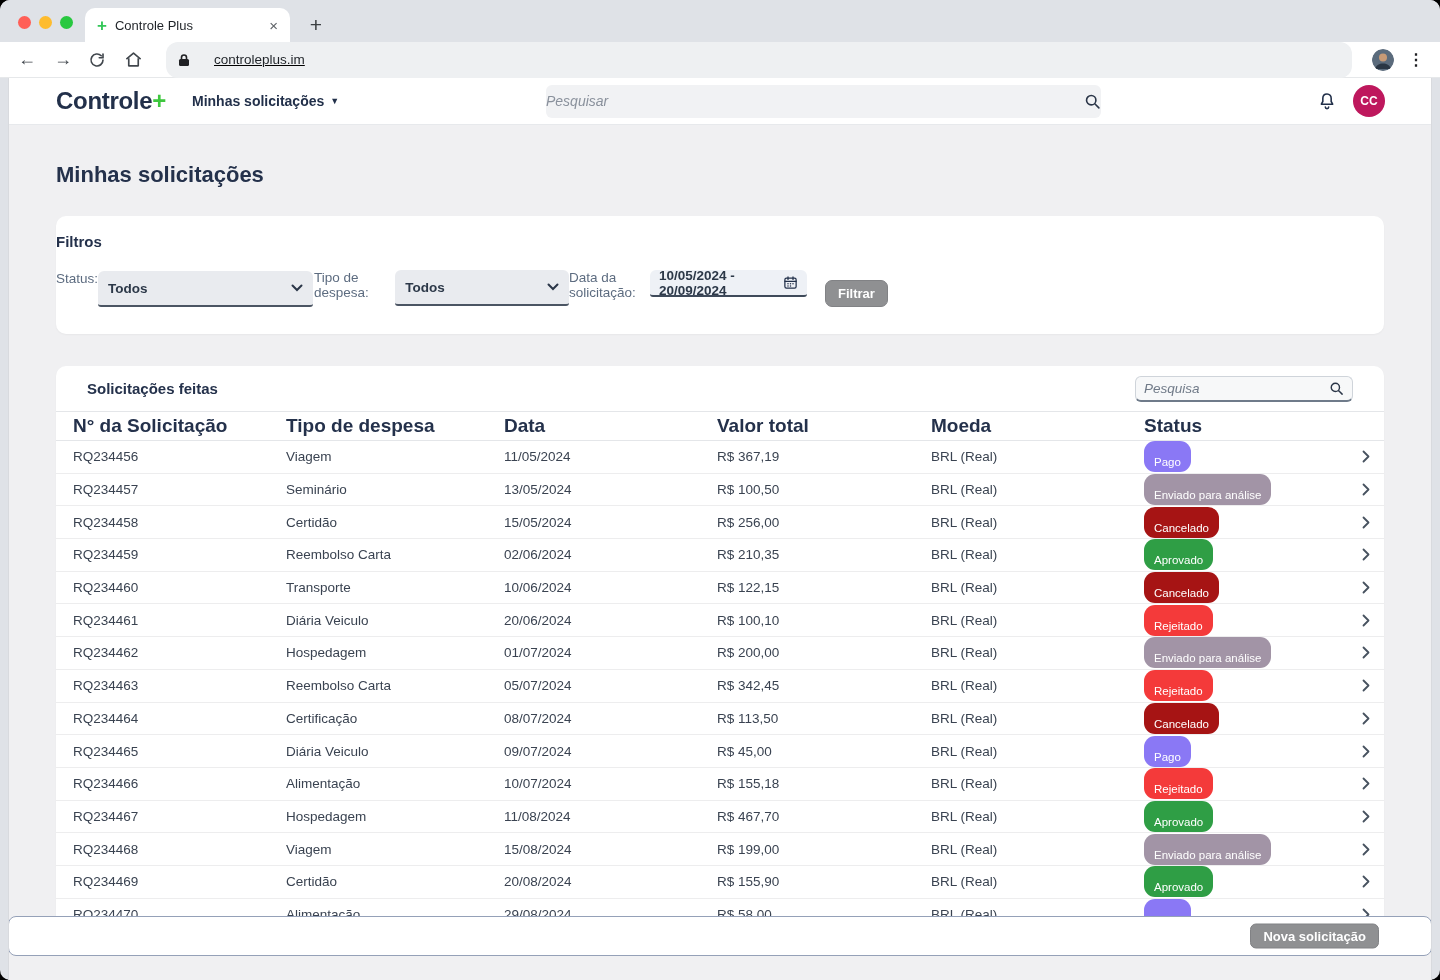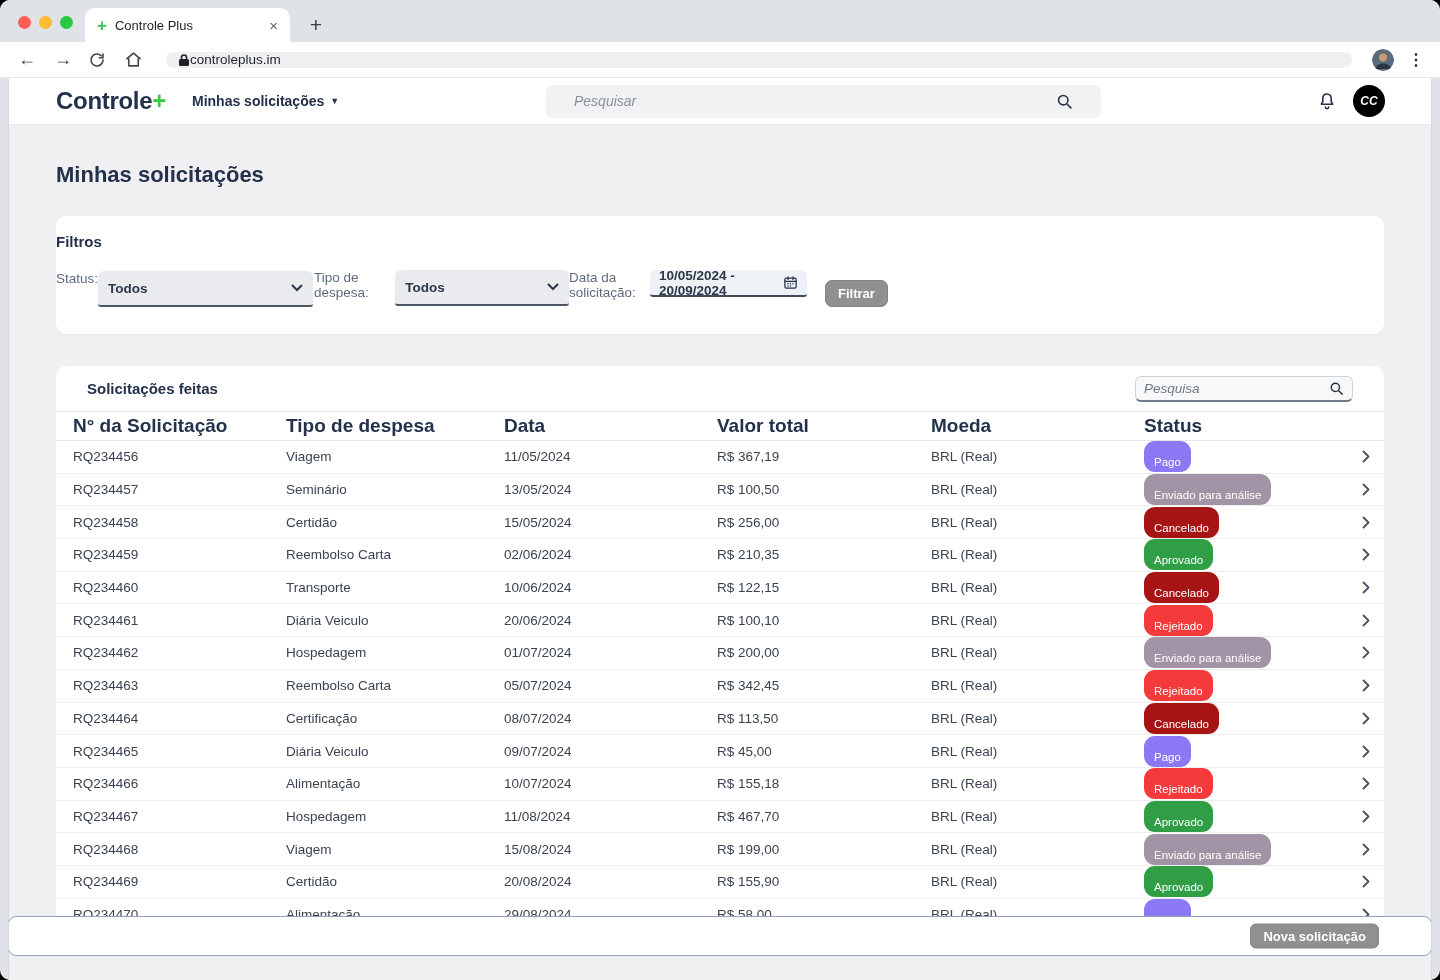--- a/index.html
+++ b/index.html
@@ -16,45 +16,45 @@
   .tab { position:absolute; left:85px; bottom:0; width:205px; height:34px; background:#fff;
     border-radius:10px 10px 0 0; display:flex; align-items:center; padding:0 12px; gap:8px; }
   .tab-favicon { color:#34c759; font-weight:800; font-size:17px; line-height:1; }
   .tab-title { font-size:13px; color:#1f2328; flex:1; white-space:nowrap; overflow:hidden; }
   .tab-close { color:#5f6368; font-size:15px; cursor:default; }
   .newtab { position:absolute; left:303px; bottom:4px; font-size:21px; color:#3c4043; width:26px; height:26px;
     display:flex; align-items:center; justify-content:center; }
   .toolbar { height:36px; background:#fff; flex:none; display:flex; align-items:center;
     padding:0 16px; gap:14px; border-bottom:1px solid #e6e8ea; }
   .nav-glyph { font-size:18px; color:#41474d; width:22px; text-align:center; }
-  .omnibox { flex:1; height:16px; background:#eef0f2; border-radius:12px; display:flex;
-    align-items:center; padding:0 12px; gap:0; margin:0 6px; }
+  .omnibox { flex:1; height:36px; background:#eef0f2; border-radius:12px; display:flex;
+    align-items:center; padding:0 12px; gap:24px; margin:0 6px;text-decoration:underline; }
   .url { font-size:13.5px; color:#1f2328; }
   .browser-avatar { width:22px; height:22px; border-radius:50%; overflow:hidden; flex:none; }
   .menu-dots { font-size:16px; color:#202124; font-weight:700; }
 
   
   .frame { position:relative; height:902px; margin:0 8px; background:#f0f0f2;
     border-left:1px solid #d8dade; border-right:1px solid #d8dade; display:flex; flex-direction:column; overflow:hidden; }
 
   .app-header { height:47px; flex:none; background:#fff; border-bottom:1px solid #e7e9ec;
     display:flex; align-items:center; padding:0 46px 0 47px; position:relative; }
   .logo { font-size:24px; font-weight:800; color:#22304a; letter-spacing:-0.3px; }
   .logo .plus { color:#3ec73e; }
   .nav-item { margin-left:26px; font-size:14px; font-weight:700; color:#22304a; display:flex;
     align-items:center; gap:6px; }
   .nav-caret { font-size:9px; color:#22304a; }
   .header-search { position:absolute; left:537px; width:555px; height:33px; background:#f1f2f4;
-    border-radius:6px; display:flex; align-items:center; padding:0 28px; }
+    border-radius:6px; display:flex; align-items:center; padding:0 0; }
   .header-search input { border:none; outline:none; background:transparent; flex:1;
     font-family:"Liberation Sans",sans-serif; font-size:14px; font-style:italic; color:#303a48; }
   .header-search input::placeholder { color:#8a919c; }
   .header-right { margin-left:auto; display:flex; align-items:center; gap:16px; }
-  .avatar-cc { width:32px; height:32px; border-radius:50%; background:#000000; color:#fff;
-    font-size:12px; font-weight:700; display:flex; align-items:center; justify-content:center;font-style:italic; }
+  .avatar-cc { width:32px; height:32px; border-radius:50%; background:#be185d; color:#fff;
+    font-size:12px; font-weight:700; display:flex; align-items:center; justify-content:center; }
 
   .main { flex:1; padding:0 47px; overflow:hidden; }
   .page-title { margin-top:37px; font-size:22px; font-weight:800; color:#24314b; }
 
   .card { background:#fff; border-radius:10px; box-shadow:0 1px 2px rgba(0,0,0,.04); }
   .filters-card { margin-top:28px; height:118px; padding:17px 0 0; }
   .filters-title { font-size:15px; font-weight:800; color:#24314b; }
   .filter-row { display:flex; margin-top:20px; align-items:flex-end; }
   .fgroup { display:flex; flex-direction:row; }
   .fgroup.g1 { width:258px; } .fgroup.g2 { width:255px; } .fgroup.g3 { width:238px; }

